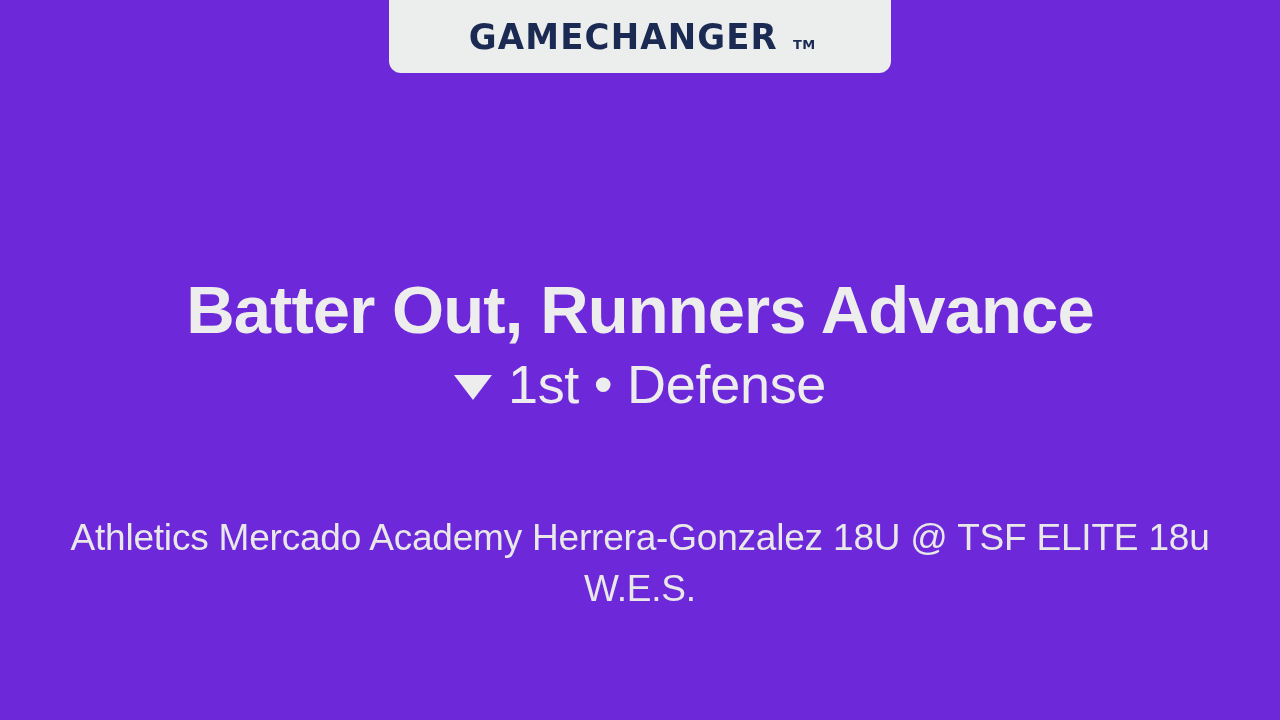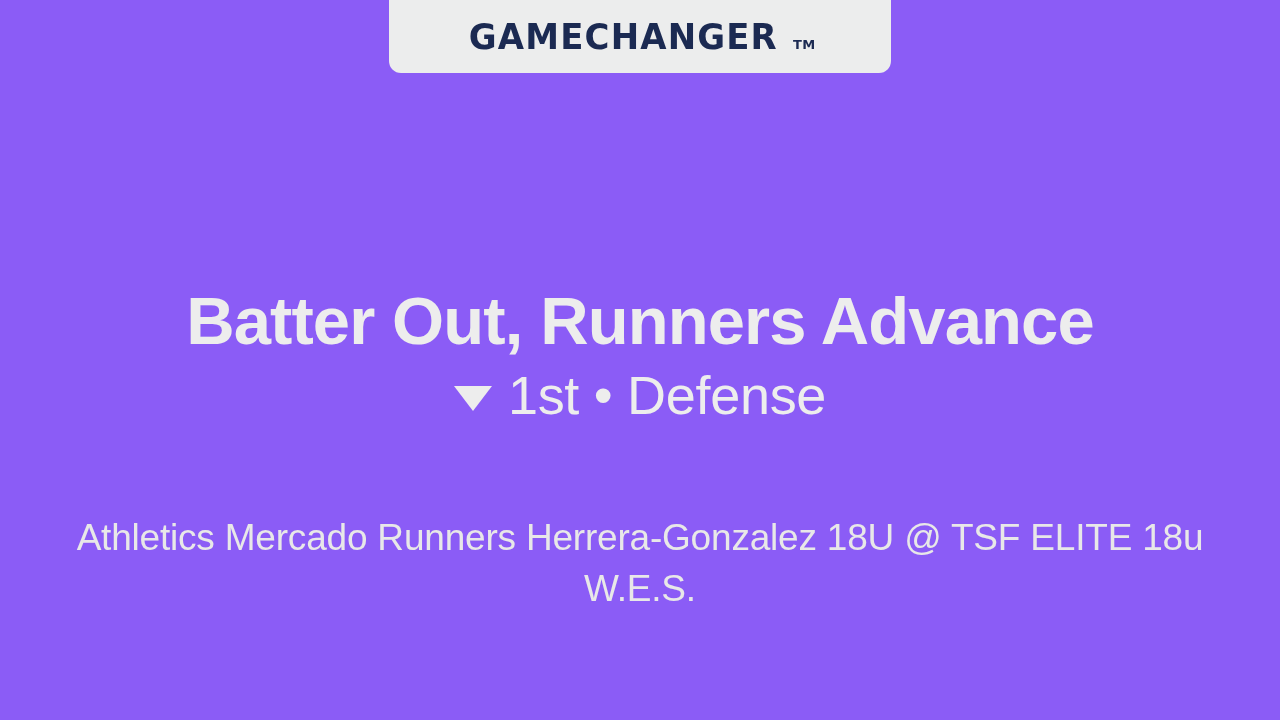--- a/index.html
+++ b/index.html
@@ -12,21 +12,21 @@
     height: 720px;
     overflow: hidden;
     font-family: "Liberation Sans", sans-serif;
     -webkit-font-smoothing: antialiased;
   }
 
   .screen {
     position: relative;
     width: 1280px;
     height: 720px;
-    background: #8b5cf6;
+    background: #6d28d9;
     overflow: hidden;
   }
 
   
   .brand-plate {
     position: absolute;
     top: -18px;
     left: 389px;
     width: 502px;
     height: 91px;
@@ -69,21 +69,20 @@
     top: 0px;
   }
 
   
   .play-block {
     position: absolute;
     top: 276px;
     left: 0;
     width: 1280px;
     text-align: center;
-    margin-top: 11px;
   }
 
   .play-headline {
     font-family: "Liberation Sans", sans-serif;
     font-size: 67px;
     font-weight: 700;
     color: #ededed;
     letter-spacing: -0.9px;
     line-height: 1.0;
     margin: 0;
@@ -147,15 +146,15 @@
 
   <div class="play-block">
     <div class="play-headline">Batter Out, Runners Advance</div>
 
     <div class="play-context">
       <span class="inning-arrow"></span>
       <span class="inning-text">1st • Defense</span>
     </div>
   </div>
 
-  <div class="matchup">Athletics Mercado Runners Herrera-Gonzalez 18U @ TSF ELITE 18u W.E.S.</div>
+  <div class="matchup">Athletics Mercado Academy Herrera-Gonzalez 18U @ TSF ELITE 18u W.E.S.</div>
 
 </div>
 
 </body></html>

